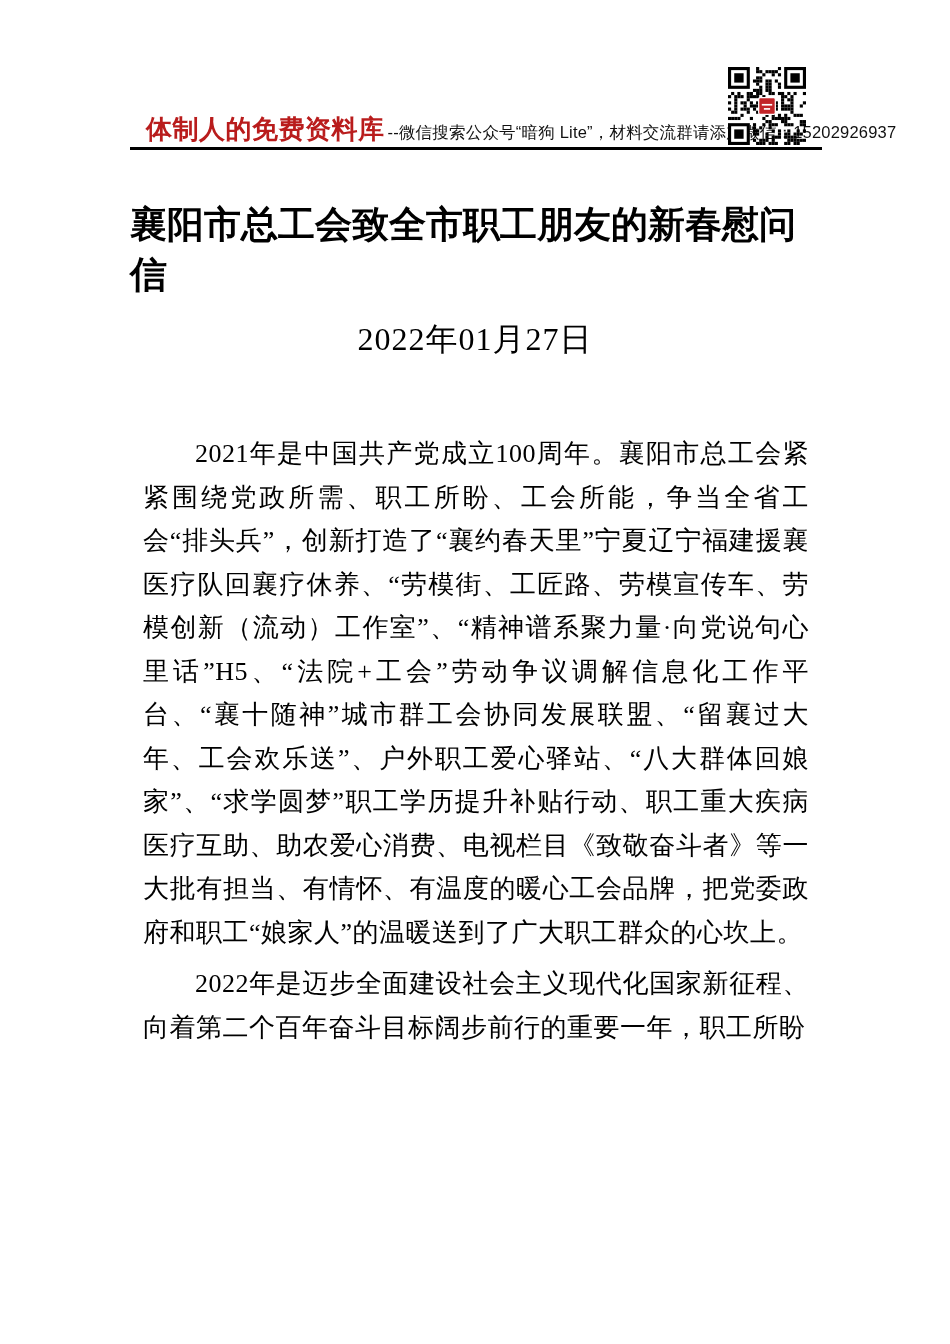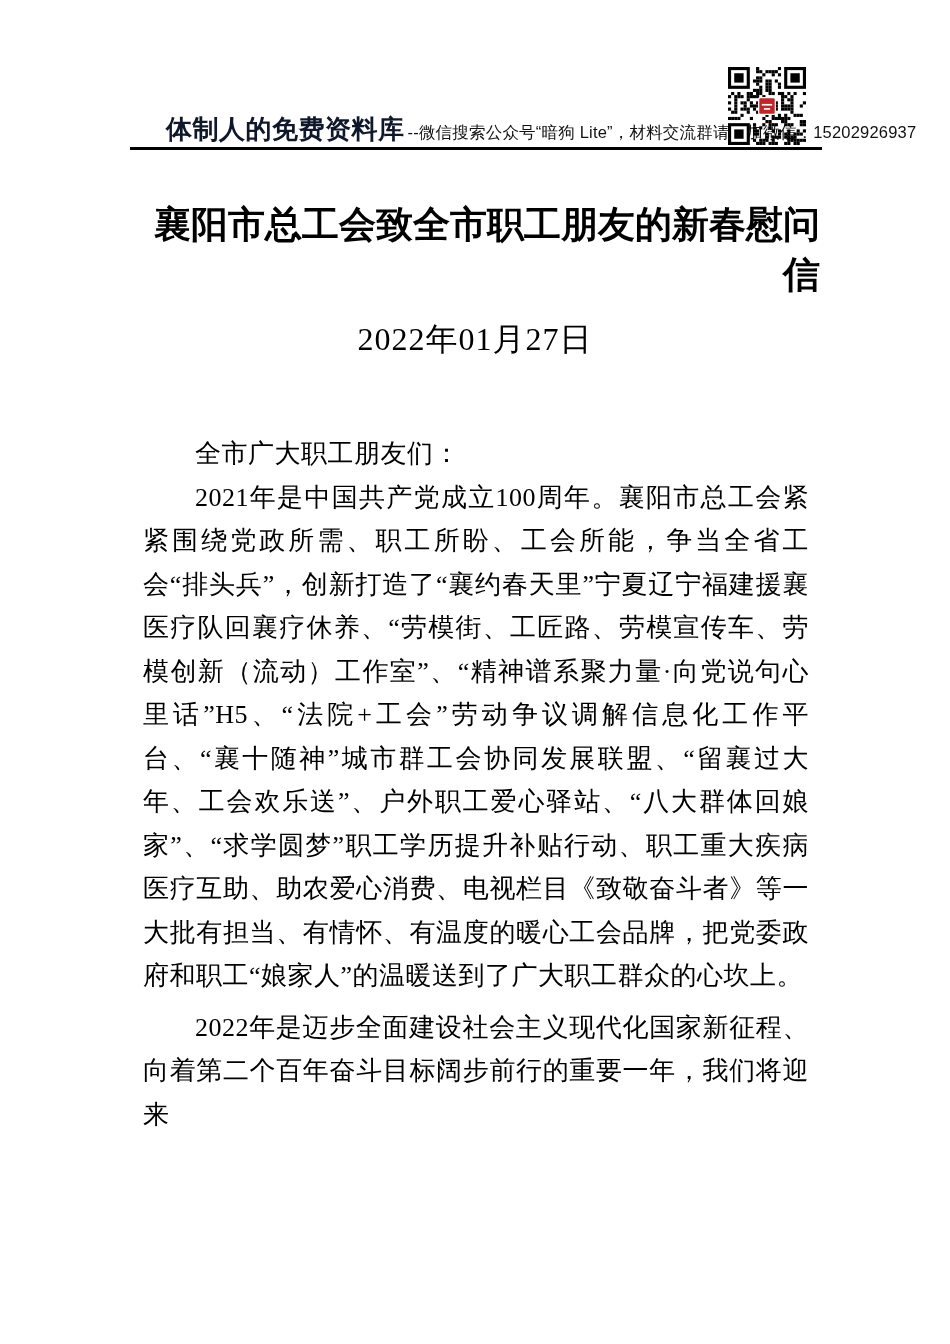--- a/index.html
+++ b/index.html
@@ -43,21 +43,21 @@
   .qr {
     position:absolute; left:728px; top:67px;
     width:78px; height:78px;
   }
 
   
   .article { position:absolute; left:0; top:200px; width:950px; }
   .title {
     width:690px;
     margin:0 auto;
-    text-align:right;
+    text-align:left;
     font-size:37px;
     line-height:50px;
     font-weight:bold;
     letter-spacing:0;
   }
   .date {
     margin-top:18px;
     text-align:center;
     font-size:32px;
     letter-spacing:1px;
@@ -74,21 +74,21 @@
   .body-text p { text-indent:2em; margin:0; }
   .body-text p.new-section { margin-top:8px; }
 </style>
 </head>
 <body>
 
 <div class="page">
 
   <header>
     <div class="brand-strip">
-      <span class="brand" style="color: #0f172a; margin-left: 20px;">体制人的免费资料库</span>
+      <span class="brand" style="color: #b91c1c;">体制人的免费资料库</span>
       <span class="tagline">--微信搜索公众号“暗狗 Lite”，材料交流群请添加微信：15202926937</span>
     </div>
     <svg class="qr" id="qr-svg" viewBox="0 0 75 75">
         <rect x="27" y="0" width="3" height="3" fill="#000"></rect>
         <rect x="48" y="0" width="3" height="3" fill="#000"></rect>
         <rect x="27" y="3" width="3" height="3" fill="#000"></rect>
         <rect x="30" y="3" width="3" height="3" fill="#000"></rect>
         <rect x="36" y="3" width="3" height="3" fill="#000"></rect>
         <rect x="39" y="3" width="3" height="3" fill="#000"></rect>
         <rect x="42" y="3" width="3" height="3" fill="#000"></rect>
@@ -297,19 +297,18 @@
         <rect x="32.5" y="35.5" width="10" height="1.6" fill="#fff"></rect>
         <rect x="34.5" y="39.5" width="6" height="1.6" fill="#fff"></rect>
       </svg>
     <div class="header-divider" style="background: rgb(0, 0, 0);"></div>
   </header>
 
   <main class="article">
     <h1 class="title">襄阳市总工会致全市职工朋友的新春慰问信</h1>
     <div class="date">2022年01月27日</div>
     <div class="body-text">
-      <p>全市广大职工朋友们：</p>
       <p>2021年是中国共产党成立100周年。襄阳市总工会紧紧围绕党政所需、职工所盼、工会所能，争当全省工会“排头兵”，创新打造了“襄约春天里”宁夏辽宁福建援襄医疗队回襄疗休养、“劳模街、工匠路、劳模宣传车、劳模创新（流动）工作室”、“精神谱系聚力量·向党说句心里话”H5、“法院+工会”劳动争议调解信息化工作平台、“襄十随神”城市群工会协同发展联盟、“留襄过大年、工会欢乐送”、户外职工爱心驿站、“八大群体回娘家”、“求学圆梦”职工学历提升补贴行动、职工重大疾病医疗互助、助农爱心消费、电视栏目《致敬奋斗者》等一大批有担当、有情怀、有温度的暖心工会品牌，把党委政府和职工“娘家人”的温暖送到了广大职工群众的心坎上。</p>
-      <p class="new-section">2022年是迈步全面建设社会主义现代化国家新征程、向着第二个百年奋斗目标阔步前行的重要一年，我们将迎来</p>
+      <p class="new-section">2022年是迈步全面建设社会主义现代化国家新征程、向着第二个百年奋斗目标阔步前行的重要一年，职工所盼</p>
     </div>
   </main>
 
 </div>
 
 </body></html>

